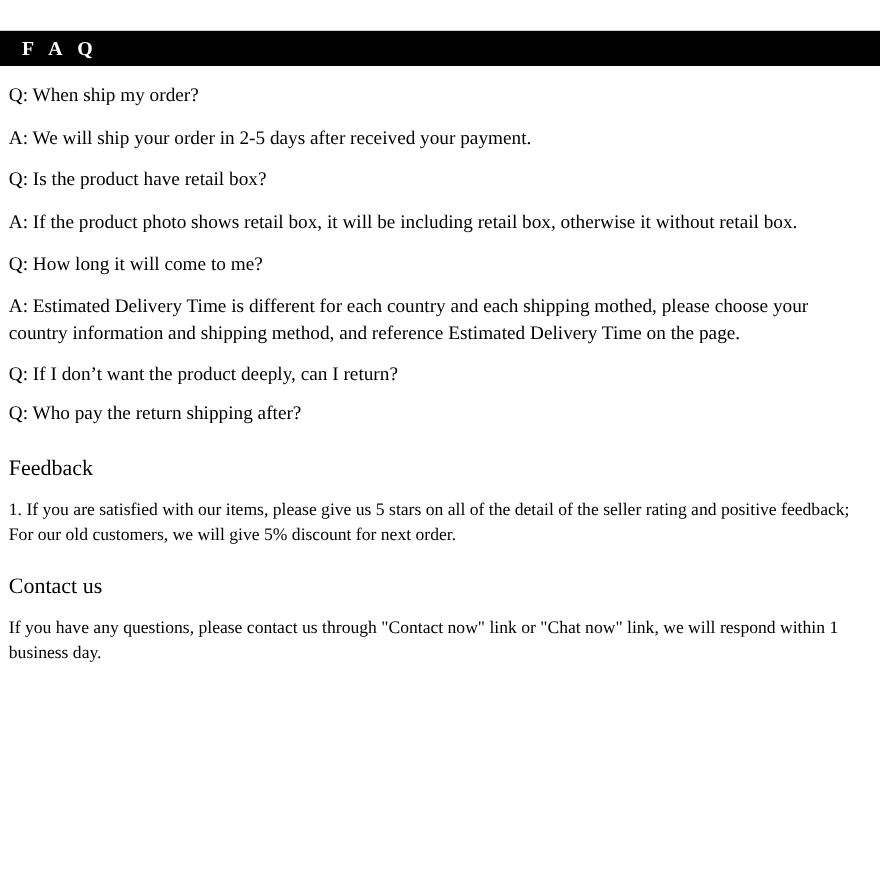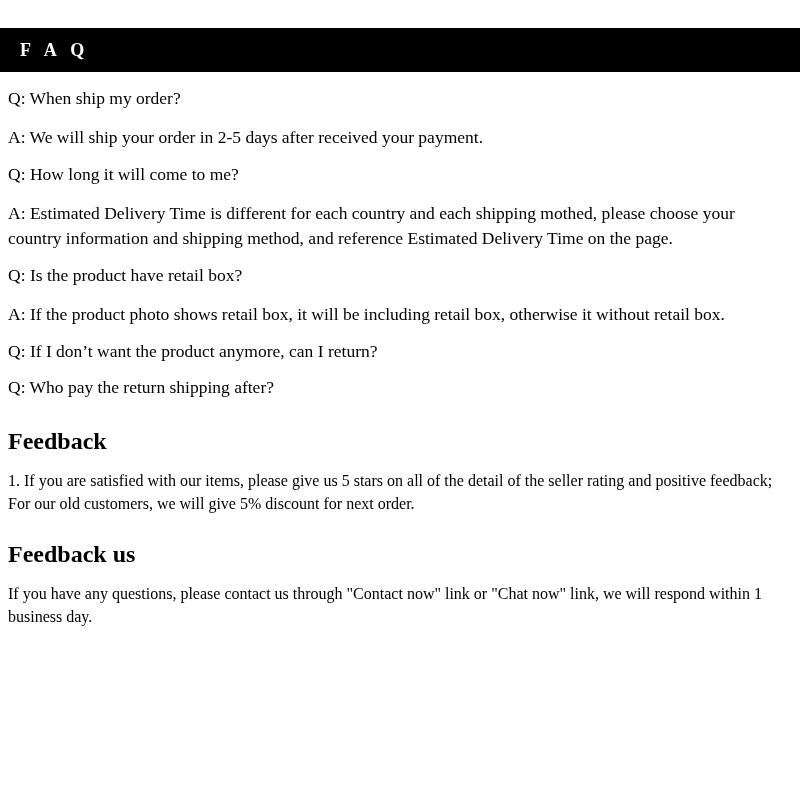--- a/index.html
+++ b/index.html
@@ -15,21 +15,21 @@
     overflow: hidden;
   }
   .page {
     width: 800px;
     height: 800px;
     box-sizing: border-box;
     background: #ffffff;
   }
   .faq-bar {
     margin-top: 28px;
-    height: 44px;
+    height: 32px;
     background: #000000;
     color: #ffffff;
     display: flex;
     align-items: center;
     padding-left: 20px;
     box-sizing: border-box;
   }
   .faq-bar-title {
     font-weight: bold;
     font-size: 18px;
@@ -46,22 +46,22 @@
     font-weight: normal;
     margin: 0 0 12px 0;
   }
   .a {
     margin: 15px 0 13px 0;
   }
   .section {
     margin-top: 26px;
   }
   .section-title {
-    font-weight: bold;
-    font-size: 24px;
+    font-weight: normal;
+    font-size: 20px;
     margin: 0 0 12px 0;
   }
   .section-body p {
     margin: 0 0 2px 0;
     font-size: 16px;
     line-height: 1.42;
   }
   .contact-section { margin-top: 22px; }
 </style>
 </head>
@@ -74,45 +74,45 @@
   </div>
 
   <div class="content">
 
     <div class="qa-block">
       <p class="q">Q: When ship my order?</p>
       <p class="a">A: We will ship your order in 2-5 days after received your payment.</p>
     </div>
 
     <div class="qa-block">
+      <p class="q">Q: Is the product have retail box?</p>
+      <p class="a">A: If the product photo shows retail box, it will be including retail box, otherwise it without retail box.</p>
+    </div>
+
+    <div class="qa-block">
       <p class="q">Q: How long it will come to me?</p>
       <p class="a">A: Estimated Delivery Time is different for each country and each shipping mothed, please choose your country information and shipping method, and reference Estimated Delivery Time on the page.</p>
     </div>
 
     <div class="qa-block">
-      <p class="q">Q: Is the product have retail box?</p>
-      <p class="a">A: If the product photo shows retail box, it will be including retail box, otherwise it without retail box.</p>
-    </div>
-
-    <div class="qa-block">
-      <p class="q">Q: If I don’t want the product anymore, can I return?</p>
+      <p class="q">Q: If I don’t want the product deeply, can I return?</p>
     </div>
 
     <div class="qa-block">
       <p class="q">Q: Who pay the return shipping after?</p>
     </div>
 
     <div class="section">
       <p class="section-title">Feedback</p>
       <div class="section-body">
         <p>1.  If you are satisfied with our items, please give us 5 stars on all of the detail of the seller rating and positive feedback; For our old customers, we will give 5% discount for next order.</p>
       </div>
     </div>
 
     <div class="section contact-section">
-      <p class="section-title">Feedback us</p>
+      <p class="section-title">Contact us</p>
       <div class="section-body">
         <p>If you have any questions, please contact us through "Contact now" link or "Chat now" link, we will respond within 1 business day.</p>
       </div>
     </div>
 
   </div>
 </div>
 
 </body></html>

